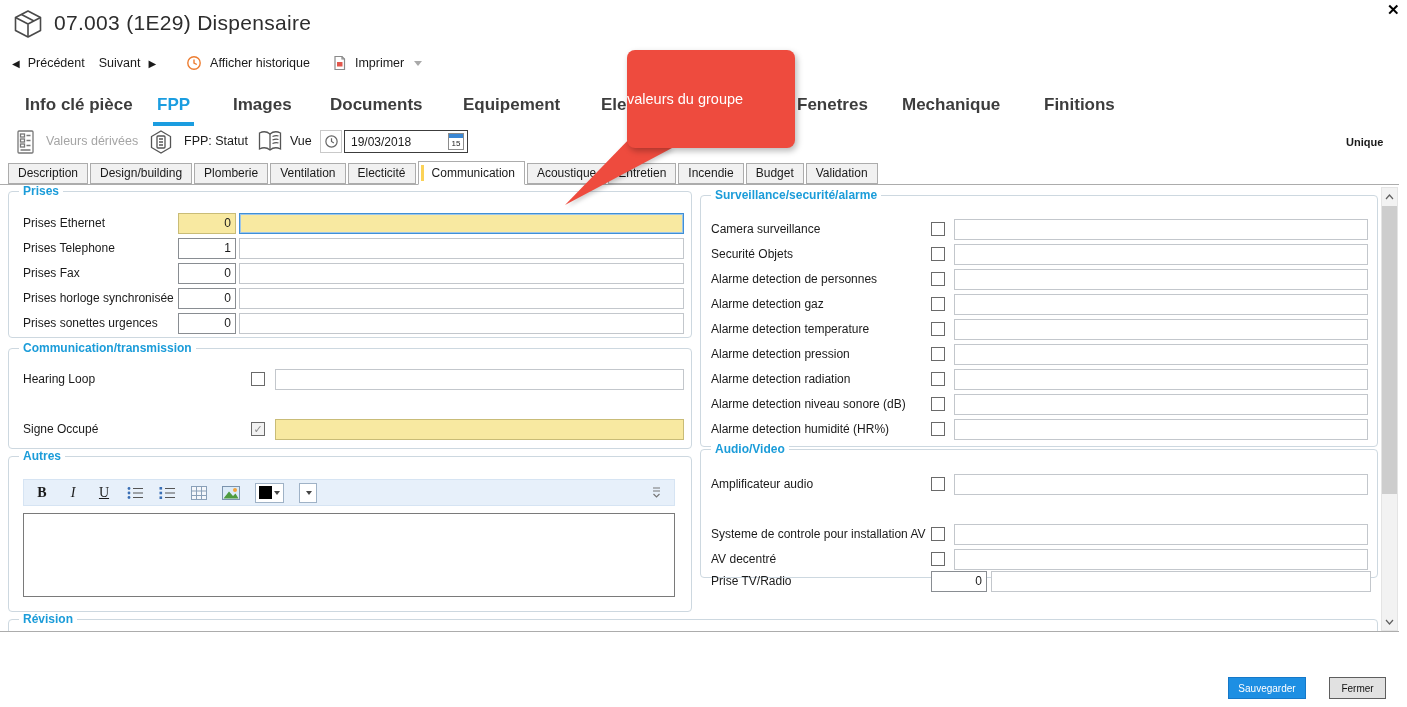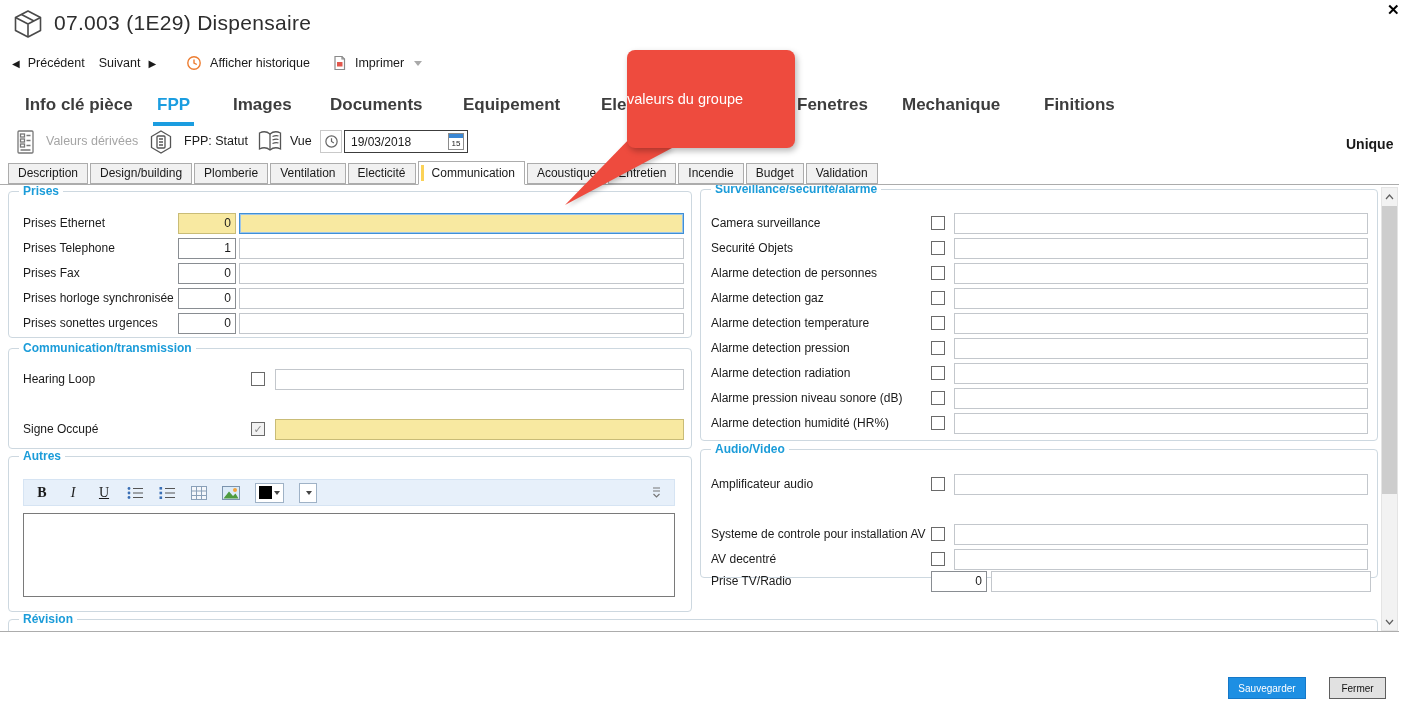--- a/index.html
+++ b/index.html
@@ -31,21 +31,21 @@
   .tool-label.gray { color:#a5a5a5; }
   .toolicon { position:absolute; top:129px; }
   #datewrap { left:344px; top:130px; width:124px; height:23px; border:1px solid #3c3c3c;
     background:#fff; display:flex; align-items:center; }
   #dateval { flex:1; font-size:12px; padding-left:6px; }
   #calicon { width:16px; height:17px; border:1px solid #8c8c8c; background:#fff; margin-right:3px;
     position:relative; font-size:8px; text-align:center; line-height:20px; color:#222; }
   #calicon::before { content:""; position:absolute; left:0; top:0; right:0; height:4px; background:#3a87d4; }
   #clockbox { left:320px; top:130px; width:22px; height:23px; border:1px solid #c9c9c9;
     display:flex; align-items:center; justify-content:center; }
-  #unique { left:1346px; top:136px; font-size:14px; font-weight:bold; }
+  #unique { left:1346px; top:136px; font-size:11px; font-weight:bold; }
 
   
   #subtabs { left:8px; top:161px; display:flex; align-items:flex-end; z-index:5; }
   .subtab { background:#f1f1f1; border:1px solid #acacac; font-size:12px; height:21px;
     line-height:19px; padding:0 9px; margin-right:2px; white-space:nowrap; cursor:pointer; }
   .subtab.active { background:#fff; height:24px; line-height:22px; position:relative;
     border-bottom:1px solid #fff; margin-bottom:-1px; padding-left:13px; }
   .subtab.active::before { content:""; position:absolute; left:2px; top:3px; bottom:3px; width:3px; background:#fbd257; }
 
   
@@ -297,21 +297,21 @@
           </svg>
         </span>
       </div>
       <div id="ed-area"></div>
     </div>
 
     <div class="groupbox" style="left:8px; top:434px; width:1370px; height:40px;">
       <span class="gb-title">Révision</span>
     </div>
 
-    <div class="groupbox" style="left:700px; top:4px; width:678px; height:252px;">
+    <div class="groupbox" style="left:700px; top:10px; width:678px; height:252px;">
       <span class="gb-title">Surveillance/securité/alarme</span>
       <div class="row" style="top:23px">
         <span class="lbl" style="left:10px">Camera surveillance</span>
         <div class="cb" style="left:230px"></div>
         <div class="wide" style="left:253px; width:414px"></div>
       </div>
       <div class="row" style="top:48px">
         <span class="lbl" style="left:10px">Securité Objets</span>
         <div class="cb" style="left:230px"></div>
         <div class="wide" style="left:253px; width:414px"></div>
@@ -335,21 +335,21 @@
         <span class="lbl" style="left:10px">Alarme detection pression</span>
         <div class="cb" style="left:230px"></div>
         <div class="wide" style="left:253px; width:414px"></div>
       </div>
       <div class="row" style="top:173px">
         <span class="lbl" style="left:10px">Alarme detection radiation</span>
         <div class="cb" style="left:230px"></div>
         <div class="wide" style="left:253px; width:414px"></div>
       </div>
       <div class="row" style="top:198px">
-        <span class="lbl" style="left:10px">Alarme pression niveau sonore (dB)</span>
+        <span class="lbl" style="left:10px">Alarme detection niveau sonore (dB)</span>
         <div class="cb" style="left:230px"></div>
         <div class="wide" style="left:253px; width:414px"></div>
       </div>
       <div class="row" style="top:223px">
         <span class="lbl" style="left:10px">Alarme detection humidité (HR%)</span>
         <div class="cb" style="left:230px"></div>
         <div class="wide" style="left:253px; width:414px"></div>
       </div>
     </div>
 

